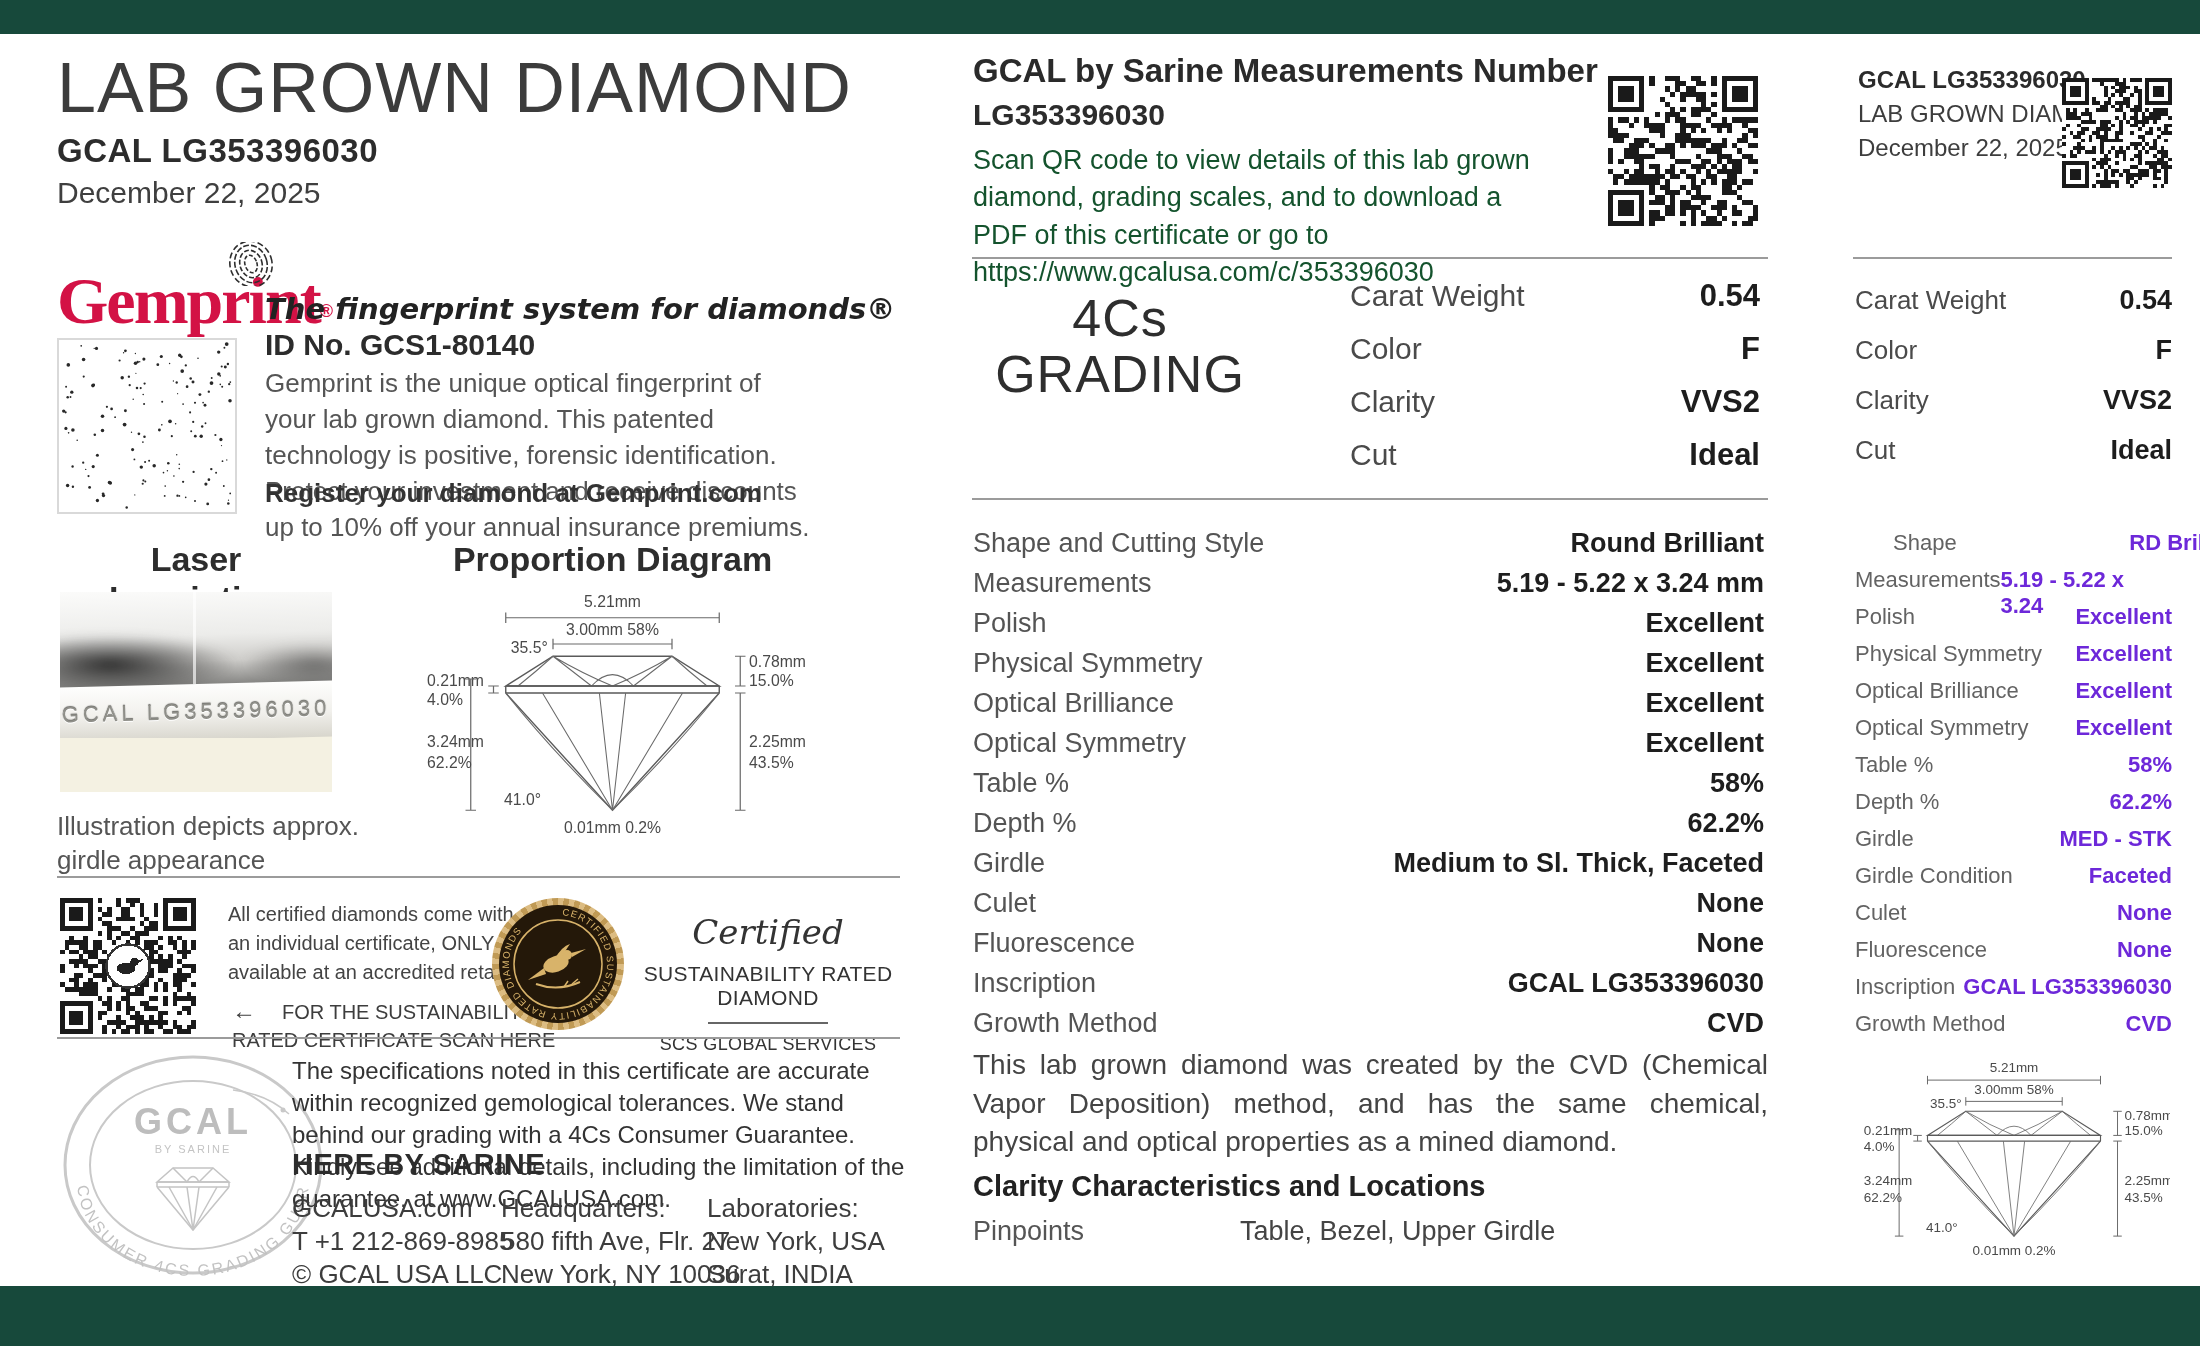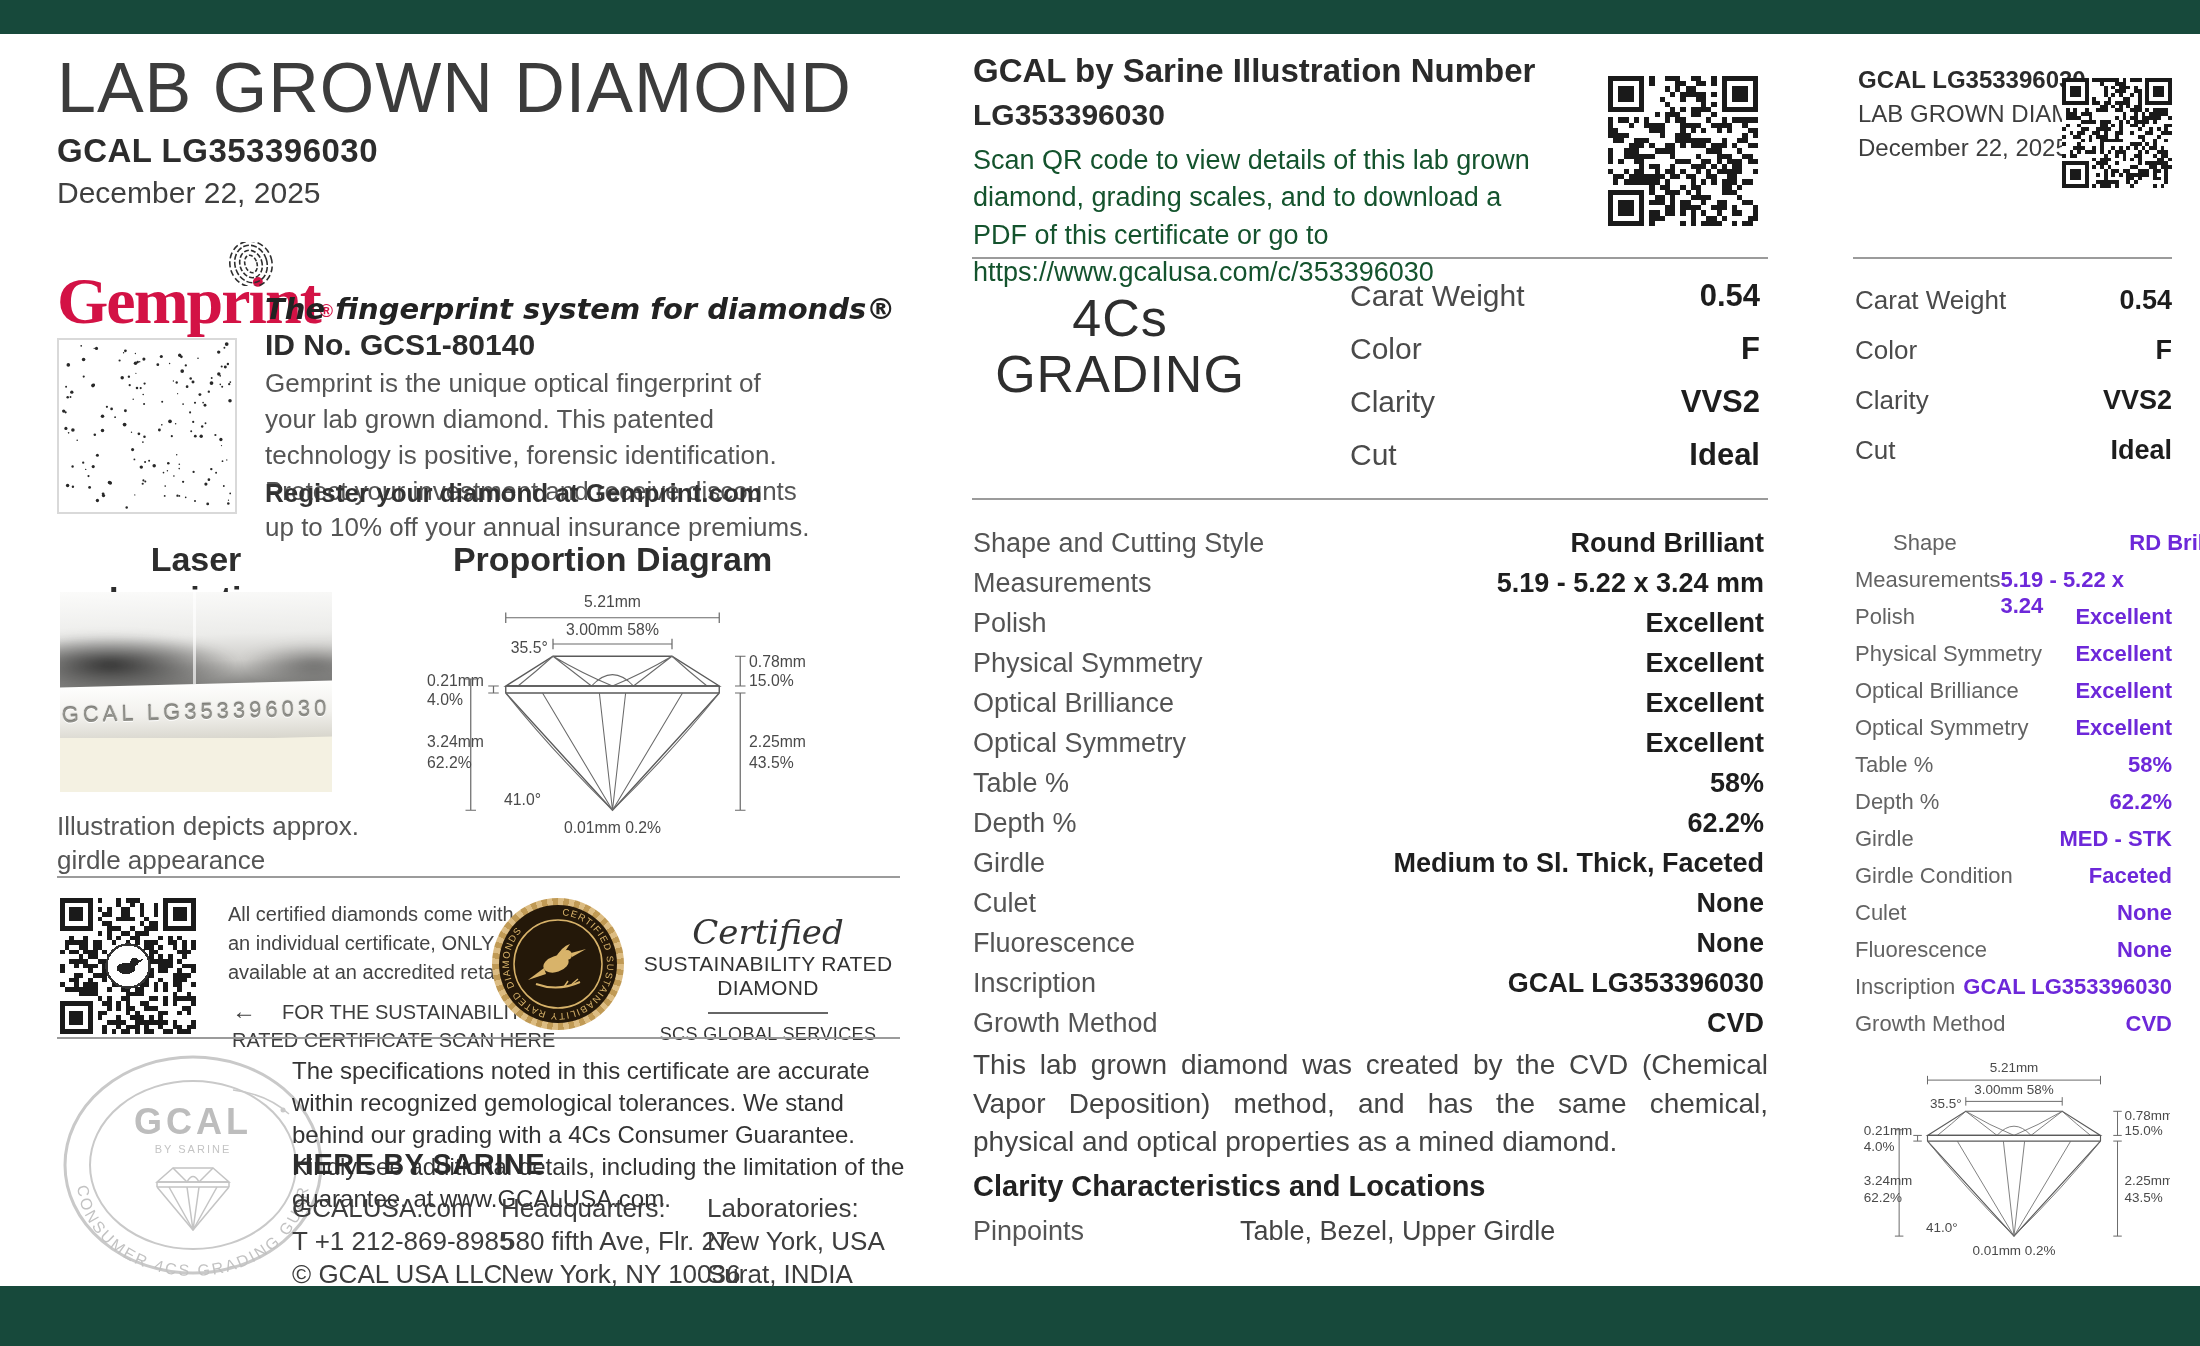--- a/index.html
+++ b/index.html
@@ -50,21 +50,21 @@
   #scan-here{left:232px;top:995px;font-size:20px;line-height:1.35;color:#3d3d3d;}
   #scan-here .arr{font-size:24px;margin-right:26px;}
   #scan-here .l2{margin-left:0px;}
   #medal{left:492px;top:898px;width:132px;height:132px;}
   #medal .scallop{position:absolute;inset:0;border-radius:50%;
      background:repeating-conic-gradient(#dcbc82 0 5deg,#c09a55 5deg 10deg);}
   #medal .core{position:absolute;inset:7px;border-radius:50%;background:#241809;}
   #medal svg{position:absolute;inset:0;}
   #sust{left:628px;top:912px;width:280px;text-align:center;}
   #sust .script{font-family:"DejaVu Serif", serif;font-style:italic;font-size:34px;color:#333;}
-  #sust .t{font-size:21px;color:#333;letter-spacing:.3px;}
+  #sust .t{margin-top:10px;font-size:21px;color:#333;letter-spacing:.3px;}
   #sust .dv{width:120px;height:2px;background:#666;margin:12px auto 10px auto;}
   #sust .o{font-size:18px;color:#333;letter-spacing:.4px;}
   
   #gcal-seal{left:57px;top:1050px;}
   #disclaimer{left:292px;top:1055px;width:615px;font-size:24px;line-height:1.33;color:#333;}
   #company{left:292px;top:1148px;font-size:29px;font-weight:700;color:#2c2c2c;letter-spacing:.5px;}
   .contact{top:1192px;font-size:26px;line-height:33px;color:#3d3d3d;}
   #c1{left:292px;} #c2{left:501px;} #c3{left:707px;}
   
   #m-h{left:973px;top:52px;font-size:33px;font-weight:700;color:#2a2a2a;}
@@ -748,21 +748,21 @@
     <div style="font-weight:400">Headquarters:</div>
     <div>580 fifth Ave, Flr. 27</div>
     <div>New York, NY 10036</div>
   </div>
   <div id="c3" class="abs contact">
     <div>Laboratories:</div>
     <div>New York, USA</div>
     <div>Surat, INDIA</div>
   </div>
 
-  <div id="m-h" class="abs">GCAL by Sarine Illustration Number</div>
+  <div id="m-h" class="abs">GCAL by Sarine Measurements Number</div>
   <div id="m-no" class="abs">LG353396030</div>
   <div id="m-scan" class="abs">Scan QR code to view details of this lab grown diamond, grading scales, and to download a PDF of this certificate or go to https://www.gcalusa.com/c/353396030</div>
   <div id="qr-mid" class="abs qr"><svg width="100%" height="100%" viewBox="0 0 29 29" shape-rendering="crispEdges">
     <rect width="29" height="29" fill="#fff"></rect>
         <g fill="#1a1a1a">
           <rect x="8" y="0" width="1" height="1"></rect>
           <rect x="11" y="0" width="1" height="1"></rect>
           <rect x="12" y="0" width="1" height="1"></rect>
           <rect x="13" y="0" width="1" height="1"></rect>
           <rect x="16" y="0" width="1" height="1"></rect>

